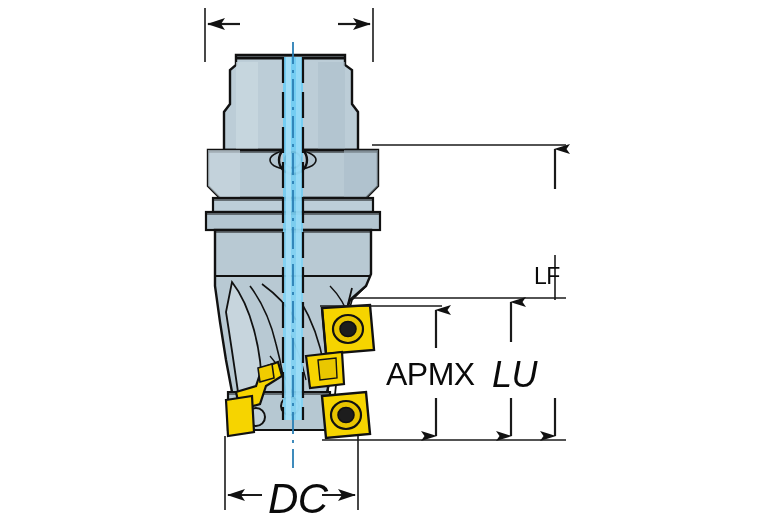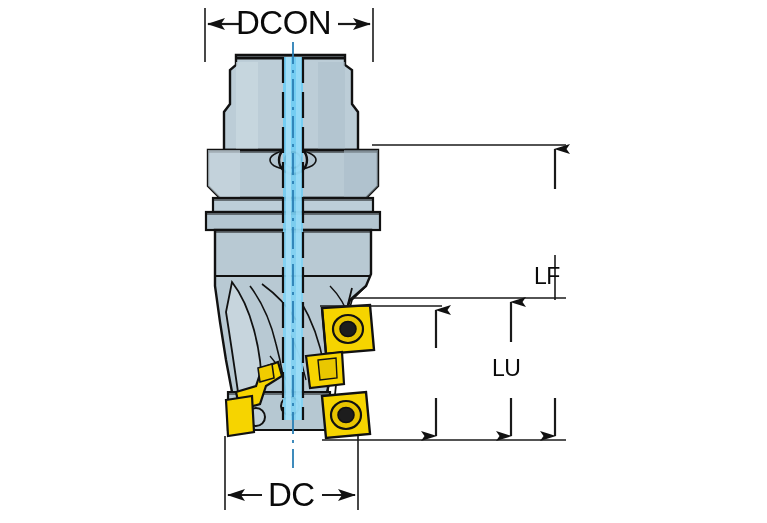--- a/index.html
+++ b/index.html
@@ -3,23 +3,23 @@
 <meta charset="utf-8">
 <style>
   html,body{margin:0;padding:0;background:#ffffff;}
   body{width:767px;height:523px;overflow:hidden;
        font-family:"Liberation Sans",sans-serif;}
   #stage{position:relative;width:767px;height:523px;background:#fff;}
   #stage svg{position:absolute;left:0;top:0;}
   .dimlabel{position:absolute;font-family:"Liberation Sans",sans-serif;
             font-weight:400;color:#0a0a0a;white-space:nowrap;line-height:1;}
   #lbl-dcon{left:236px;top:6px;font-size:33px;letter-spacing:-0.5px;}
-  #lbl-dc{left:268px;top:478px;font-size:33px;letter-spacing:-0.5px;}
+  #lbl-dc{left:268px;top:478px;font-size:42px;letter-spacing:-0.5px;font-style:italic;}
   #lbl-apmx{left:386px;top:358px;font-size:32px;letter-spacing:-0.5px;}
-  #lbl-lu{left:492px;top:357px;font-size:23px;letter-spacing:-0.5px;}
+  #lbl-lu{left:492px;top:357px;font-size:36px;letter-spacing:-0.5px;font-style:italic;}
   #lbl-lf{left:534px;top:265px;font-size:23px;letter-spacing:-0.5px;}
 </style>
 </head>
 <body>
 
 <div id="stage">
 
   <svg width="767" height="523" viewBox="0 0 767 523">
     <defs>
       <marker id="arrUp" markerWidth="12" markerHeight="16" refX="6" refY="1" orient="auto-start-reverse" markerUnits="userSpaceOnUse">
@@ -174,22 +174,22 @@
       </g>
 
       <g>
         <line x1="555" y1="436" x2="555" y2="398" stroke-width="2.2" marker-start="url(#arrUp)"></line>
         <line x1="555" y1="149" x2="555" y2="189" stroke-width="2.2" marker-start="url(#arrUp)"></line>
         <line x1="555" y1="255" x2="555" y2="300" stroke-width="1.6"></line>
       </g>
     </g>
   </svg>
 
-  <div class="dimlabel" id="lbl-dcon">DCON</div>
 
   <div class="dimlabel" id="lbl-dc">DC</div>
 
+  <div class="dimlabel" id="lbl-apmx">APMX</div>
 
   <div class="dimlabel" id="lbl-lu">LU</div>
 
   <div class="dimlabel" id="lbl-lf">LF</div>
 
 </div>
 
 </body></html>

